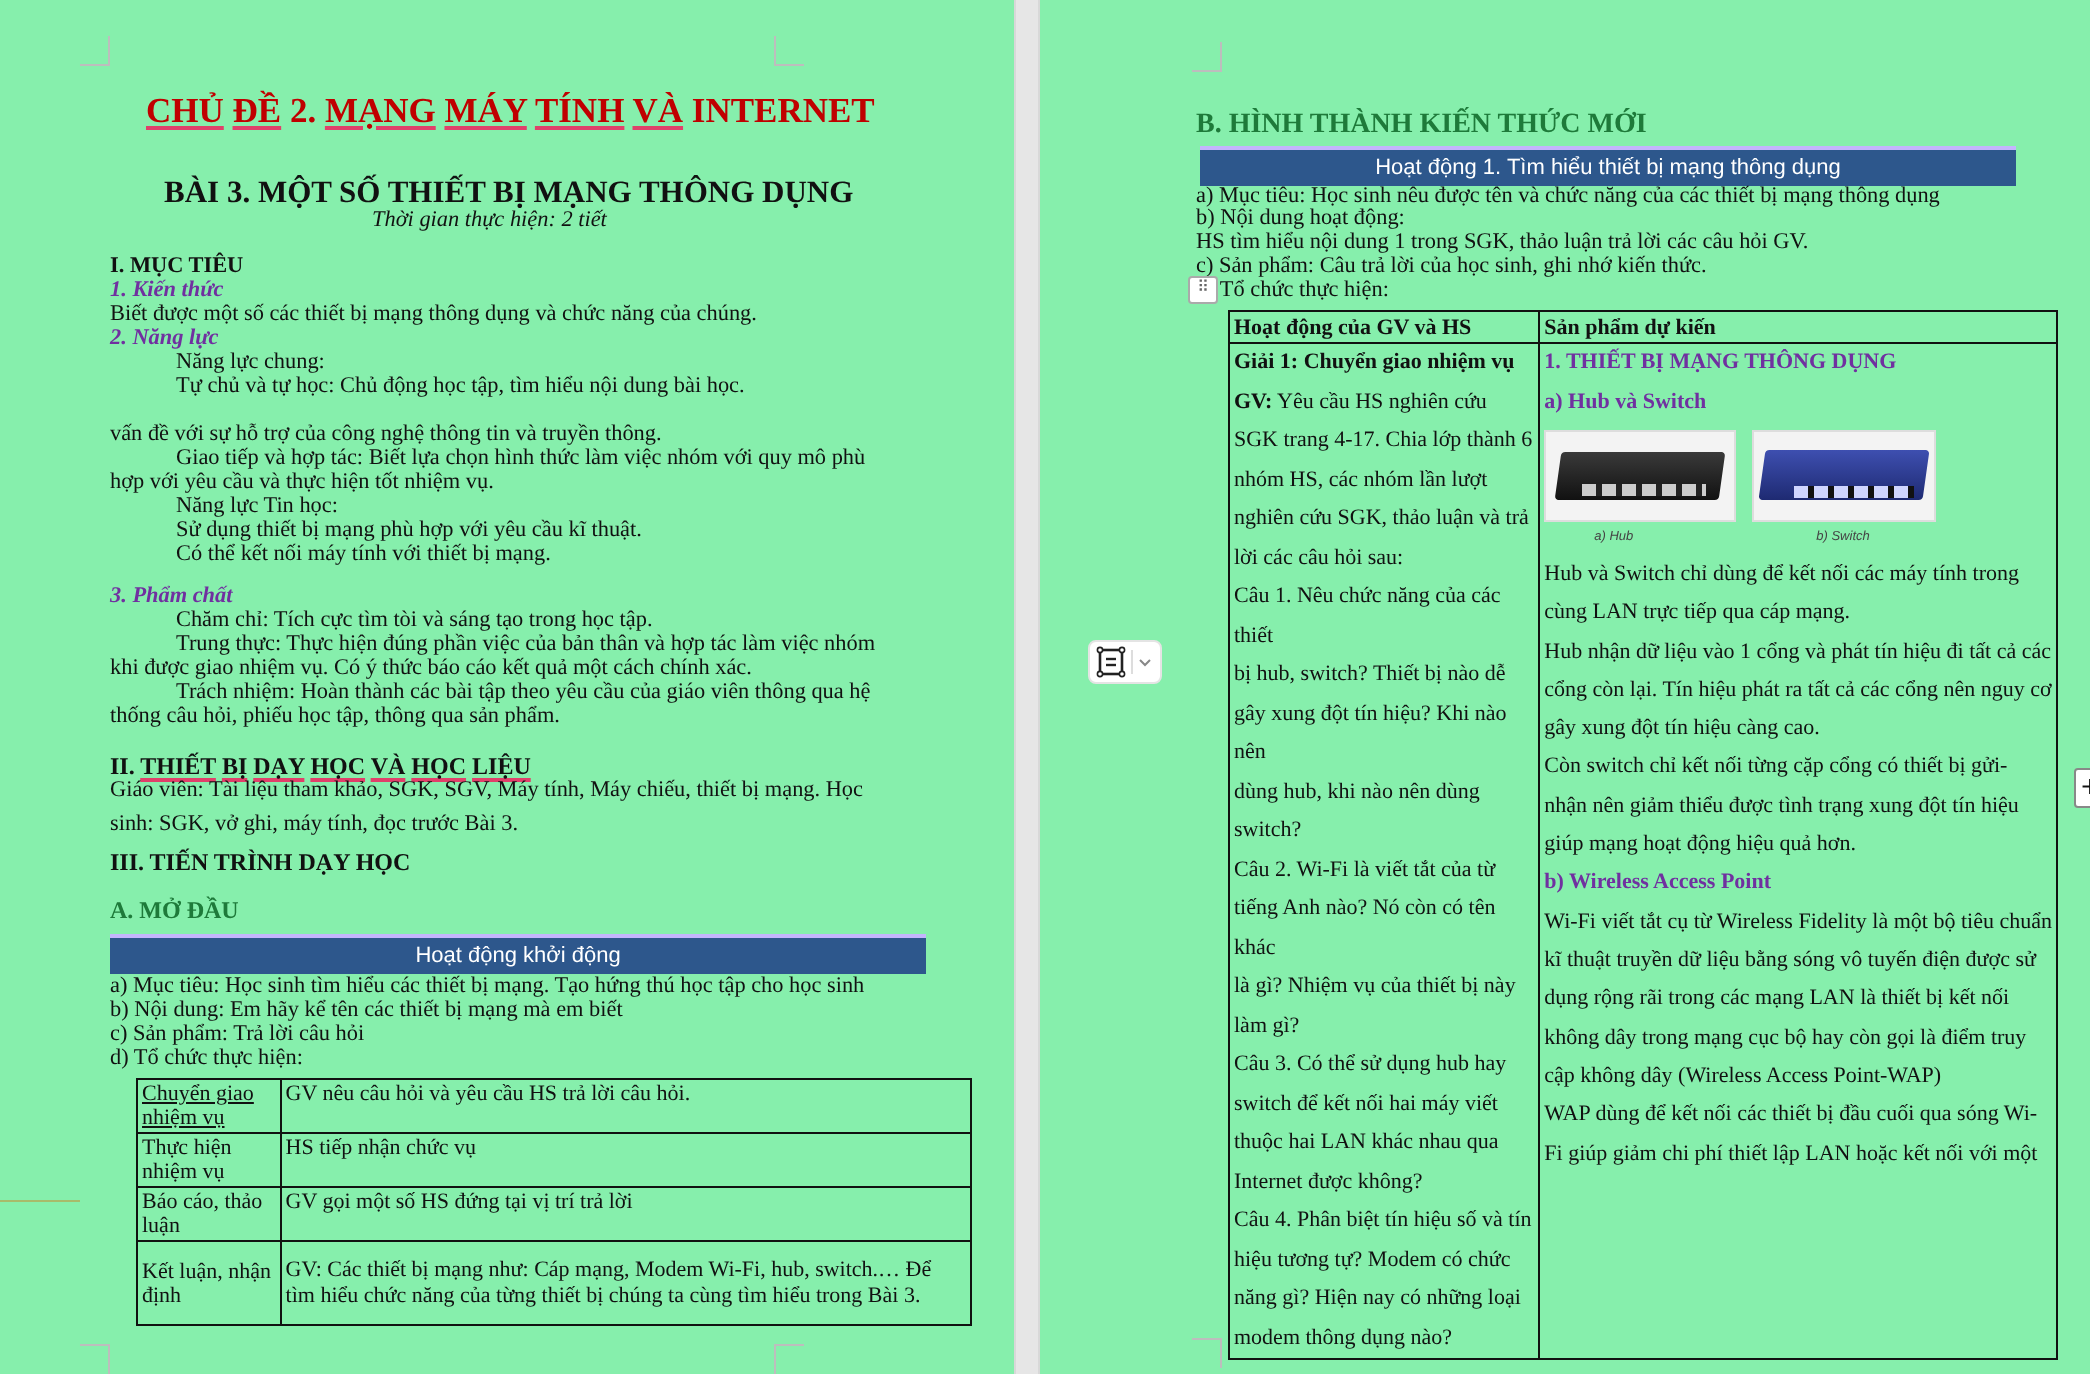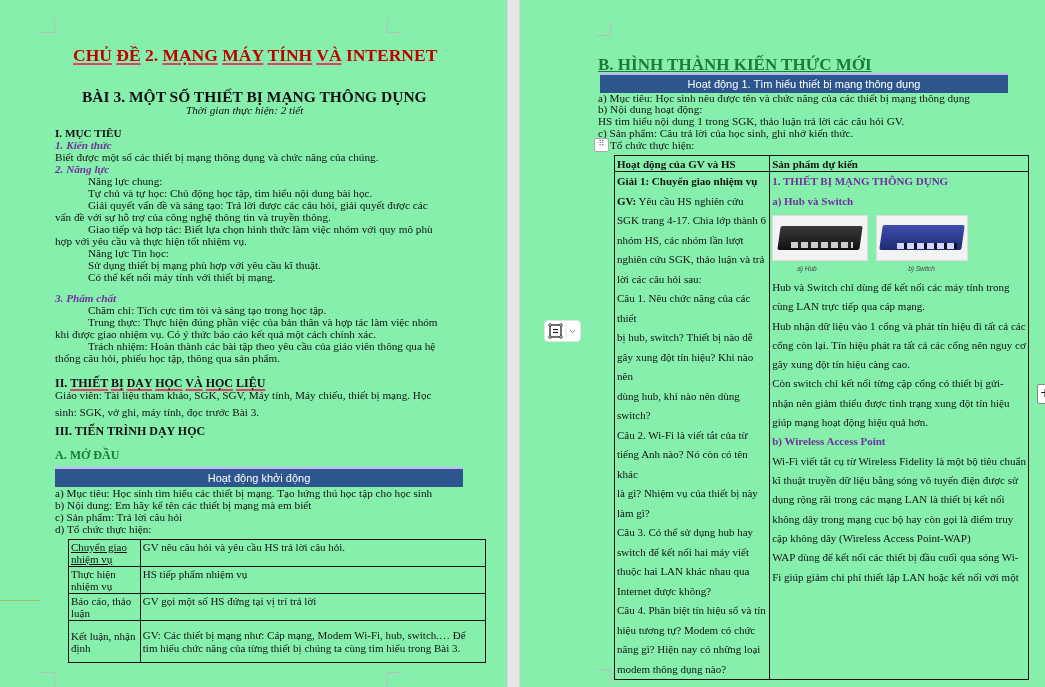--- a/index.html
+++ b/index.html
@@ -53,21 +53,20 @@
   <div class="abs lesson" style="left:82px;top:88px;">BÀI 3. MỘT SỐ THIẾT BỊ MẠNG THÔNG DỤNG</div>
   <div class="abs t i" style="left:186px;top:105px;">Thời gian thực hiện: 2 tiết</div>
 
   <div class="abs t b" style="left:55px;top:128px;">I. MỤC TIÊU</div>
   <div class="abs t b i purple" style="left:55px;top:140px;">1. Kiến thức</div>
   <div class="abs t" style="left:55px;top:152px;">Biết được một số các thiết bị mạng thông dụng và chức năng của chúng.</div>
   <div class="abs t b i purple" style="left:55px;top:164px;">2. Năng lực</div>
 
   <div class="abs t" style="left:88px;top:176px;">Năng lực chung:</div>
   <div class="abs t" style="left:88px;top:188px;">Tự chủ và tự học: Chủ động học tập, tìm hiểu nội dung bài học.</div>
-  <div class="abs t" style="left:88px;top:200px;">Giải quyết vấn đề và sáng tạo: Trả lời được các câu hỏi, giải quyết được các</div>
   <div class="abs t" style="left:55px;top:212px;">vấn đề với  sự hỗ trợ của công nghệ thông tin và truyền thông.</div>
   <div class="abs t" style="left:88px;top:224px;">Giao tiếp và hợp tác: Biết lựa chọn hình thức làm việc nhóm với quy mô phù</div>
   <div class="abs t" style="left:55px;top:236px;">hợp với  yêu cầu và thực hiện tốt nhiệm vụ.</div>
   <div class="abs t" style="left:88px;top:248px;">Năng lực Tin học:</div>
   <div class="abs t" style="left:88px;top:260px;">Sử dụng thiết bị mạng phù hợp với yêu cầu kĩ thuật.</div>
   <div class="abs t" style="left:88px;top:272px;">Có thể kết nối máy tính với thiết bị mạng.</div>
 
   <div class="abs t b i purple" style="left:55px;top:293px;">3. Phẩm chất</div>
   <div class="abs t" style="left:88px;top:305px;">Chăm chỉ: Tích cực tìm tòi và sáng tạo trong học tập.</div>
   <div class="abs t" style="left:88px;top:317px;">Trung thực: Thực hiện đúng phần việc của bản thân và hợp tác làm việc nhóm</div>
@@ -91,41 +90,41 @@
   <div class="abs t" style="left:55px;top:524px;">d) Tổ chức thực hiện:</div>
 
   <table style="left:68px;top:539px;width:418px;">
     <tbody>
     <tr style="height:20px;">
       <td style="vertical-align:top;text-decoration:underline;">Chuyển giao nhiệm vụ</td>
       <td style="vertical-align:top;">GV nêu câu hỏi và yêu cầu HS trả lời câu hỏi.</td>
     </tr>
     <tr style="height:25px;">
       <td style="vertical-align:top;">Thực hiện nhiệm vụ</td>
-      <td style="vertical-align:top;">HS tiếp phẩm nhiệm vụ</td>
+      <td style="vertical-align:top;">HS tiếp nhận chức vụ</td>
     </tr>
     <tr style="height:20px;margin-left:14px;">
       <td style="vertical-align:top;">Báo cáo, thảo luận</td>
       <td style="vertical-align:top;">GV gọi một số HS đứng tại vị trí trả lời</td>
     </tr>
     <tr style="height:42px;">
       <td>Kết luận, nhận định</td>
       <td style="white-space:normal;line-height:12.5px;">GV: Các thiết bị mạng như: Cáp mạng, Modem Wi-Fi, hub, switch.… Để tìm hiểu chức năng của từng thiết bị chúng ta cùng tìm hiểu trong Bài 3.</td>
     </tr>
   </tbody>
     </table>
 </div>
 
 <div id="gap"></div>
 
 <div class="page" id="page-right">
   <div class="crop" style="left:76px;top:21px;border-width:0 1px 1px 0;"></div>
   <div class="crop" style="left:76px;top:669px;border-width:1px 1px 0 0;"></div>
 
-  <div class="abs green" style="left:78px;top:55px;font-size:17px;text-decoration:underline;">B. HÌNH THÀNH KIẾN THỨC MỚI</div>
+  <div class="abs green" style="left:78px;top:55px;font-size:14px;">B. HÌNH THÀNH KIẾN THỨC MỚI</div>
   <div class="bar" style="left:80px;top:73px;width:408px;">Hoạt động 1. Tìm hiểu thiết bị mạng thông dụng</div>
 
   <div class="abs t" style="left:78px;top:93px;">a) Mục tiêu: Học sinh nêu được tên và chức năng của các thiết bị mạng thông dụng</div>
   <div class="abs t" style="left:78px;top:104px;">b) Nội dung hoạt động:</div>
   <div class="abs t" style="left:78px;top:116px;">HS tìm hiểu nội dung 1 trong SGK, thảo luận trả lời các câu hỏi GV.</div>
   <div class="abs t" style="left:78px;top:128px;">c) Sản phẩm: Câu trả lời của học sinh, ghi nhớ kiến thức.</div>
   <div class="abs t" style="left:78px;top:140px;">d) Tổ chức thực hiện:</div>
 
   <table style="left:94px;top:155px;width:415px;height:482px;">
     <tbody>

